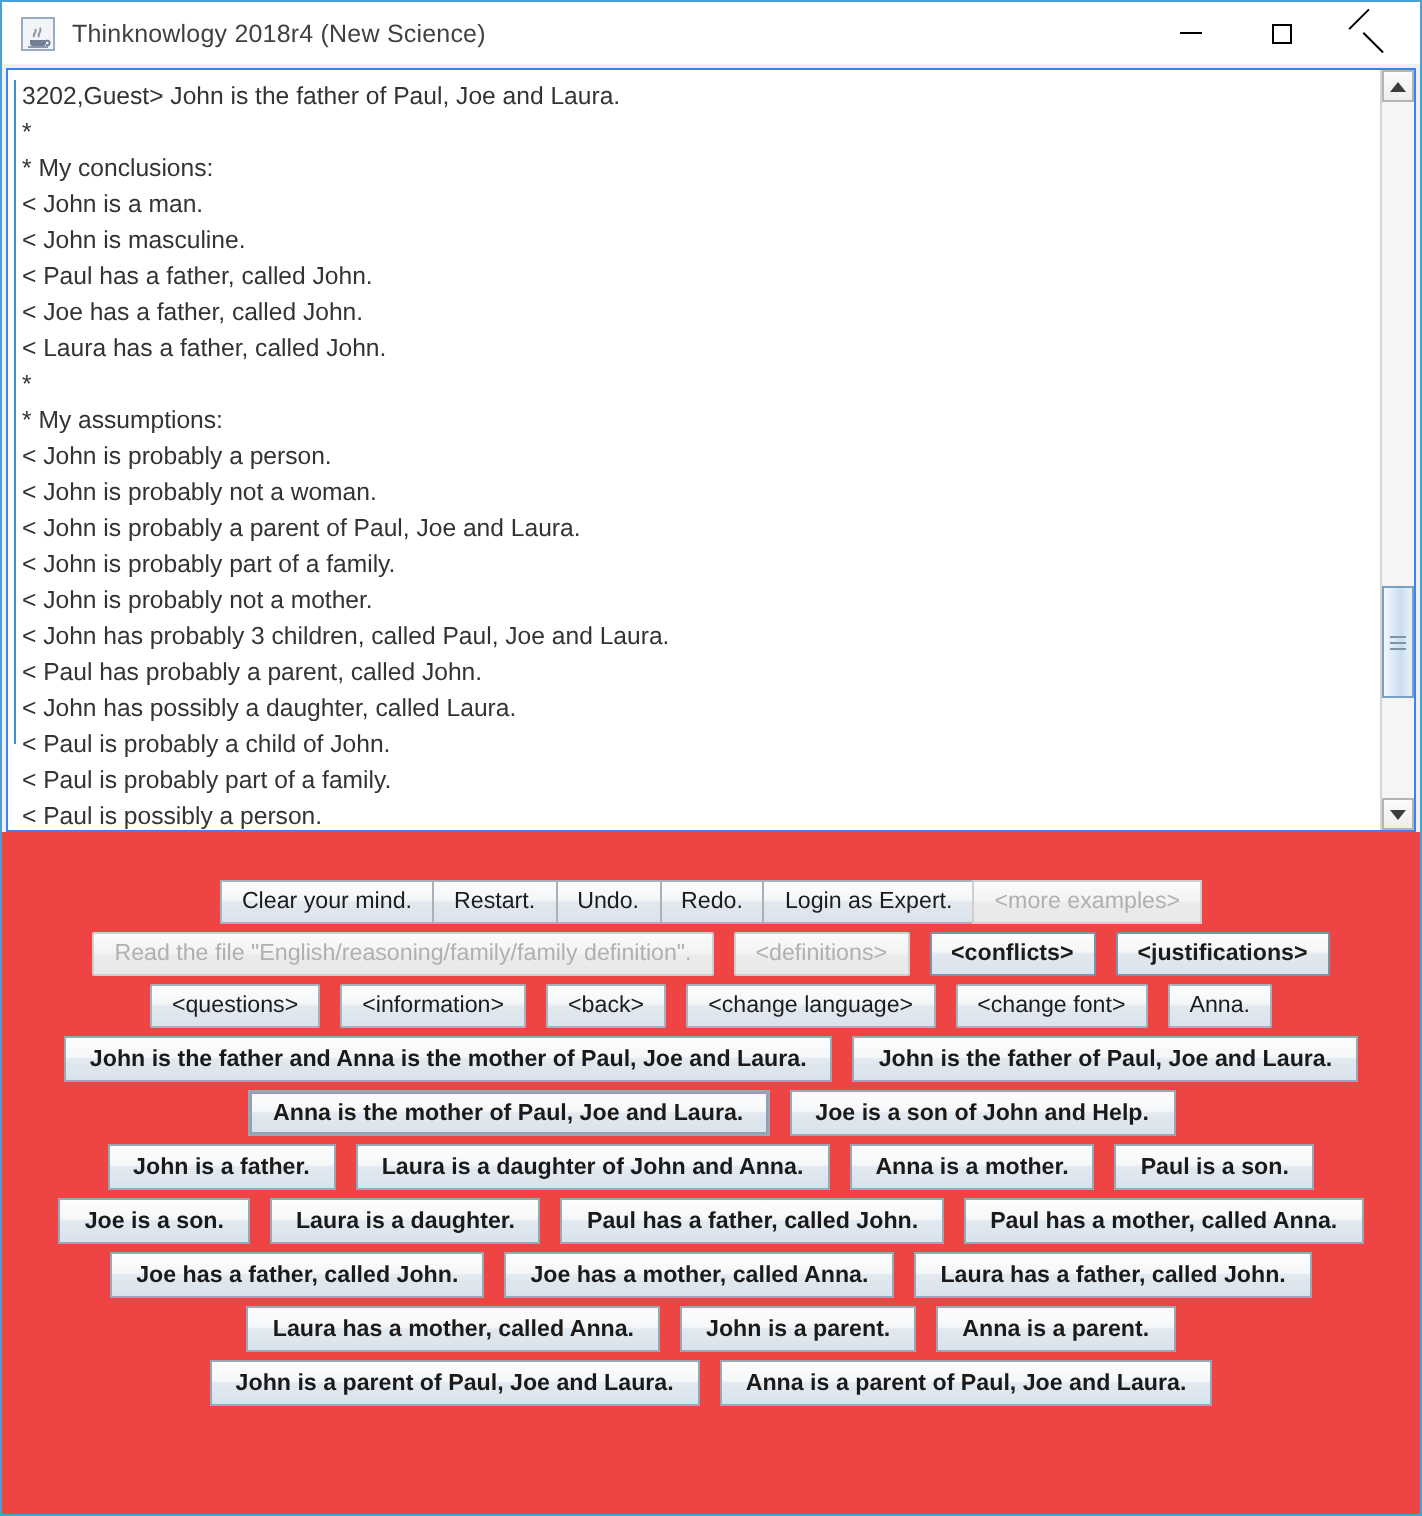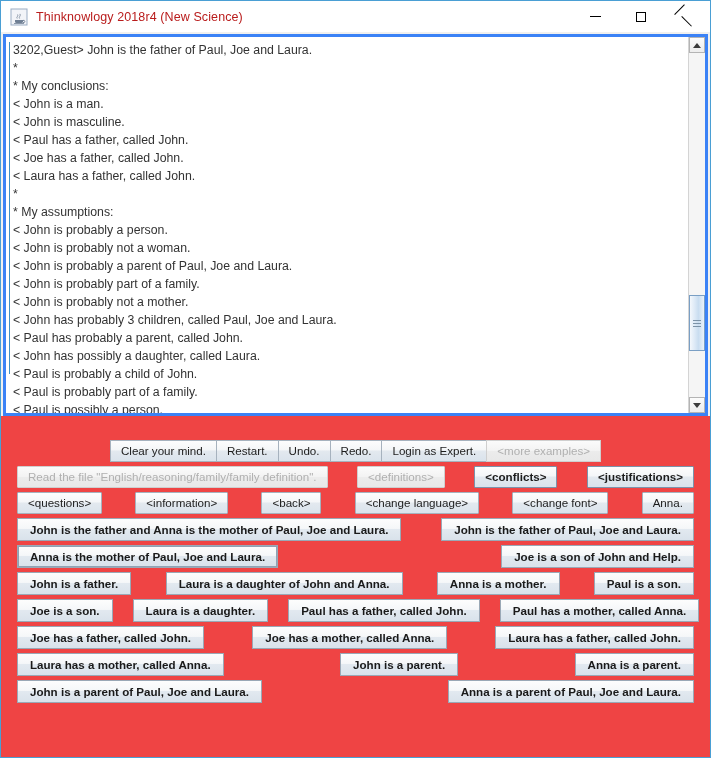--- a/index.html
+++ b/index.html
@@ -34,21 +34,21 @@
   .title-icon {
     width: 18px;
     height: 18px;
     margin-left: 9px;
     margin-right: 8px;
     flex: none;
     position: relative;
   }
   .title-text {
     font-size: 12.5px;
-    color: #b91c1c;
+    color: #404040;
     letter-spacing: 0.1px;
     white-space: nowrap;
   }
   .win-controls {
     position: absolute;
     right: 0;
     top: 0;
     height: 31px;
     display: flex;
   }
@@ -97,21 +97,21 @@
     flex-direction: column;
     background: #f0f0f0;
   }
 
   
   .textarea-wrap {
     position: relative;
     margin: 2px 2px 0 2px;
     height: 382px;
     background: #ffffff;
-    border: 3px solid #3b82f6;
+    border: 1px solid #3b82f6;
     box-sizing: border-box;
     display: flex;
     flex: none;
     overflow: hidden;
   }
   .textarea {
     position: relative;
     flex: 1 1 auto;
     overflow: hidden;
     padding: 4px 0 0 4px;
@@ -190,21 +190,21 @@
     padding: 16px;
     overflow: hidden;
     position: relative;
     background: #ef4444;
   }
   .row {
     display: flex;
     justify-content: center;
     align-items: flex-start;
   }
-  .row.gap4 { gap: 20px; justify-content: space-between; }
+  .row.gap4 { gap: 10px; }
 
   .btn {
     font-family: "Liberation Sans", sans-serif;
     font-size: 11.6px;
     color: #1c1c1c;
     background: linear-gradient(#fdfdfd 0%, #f4f6f8 45%, #e3e9ef 50%, #dae3ec 100%);
     border: 1px solid #a6b2be;
     box-sizing: border-box;
     padding: 0 10px;
     height: 22px;

